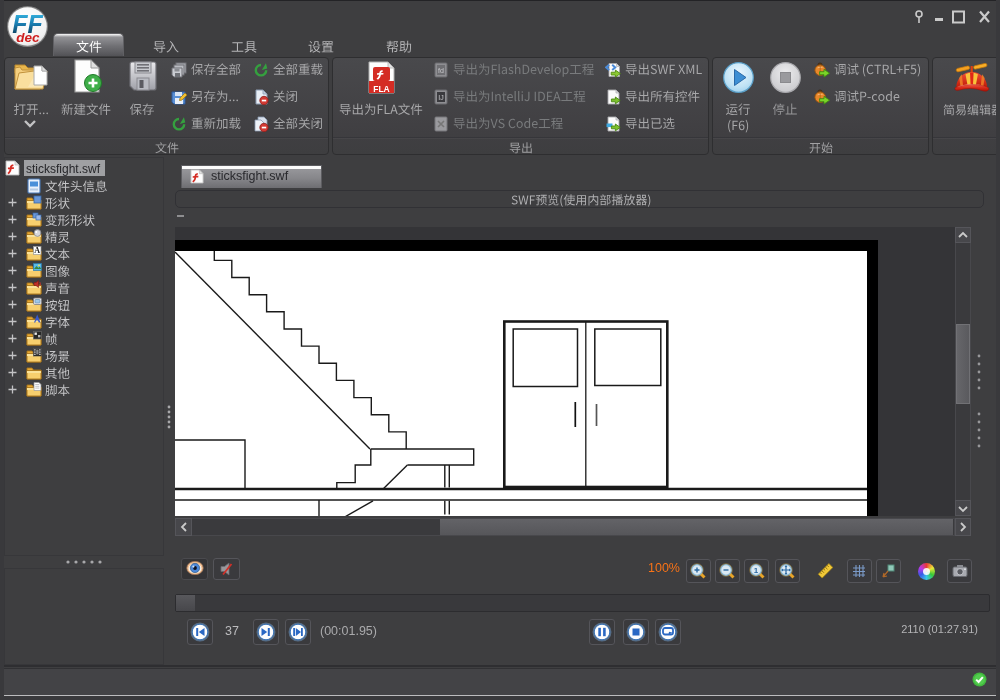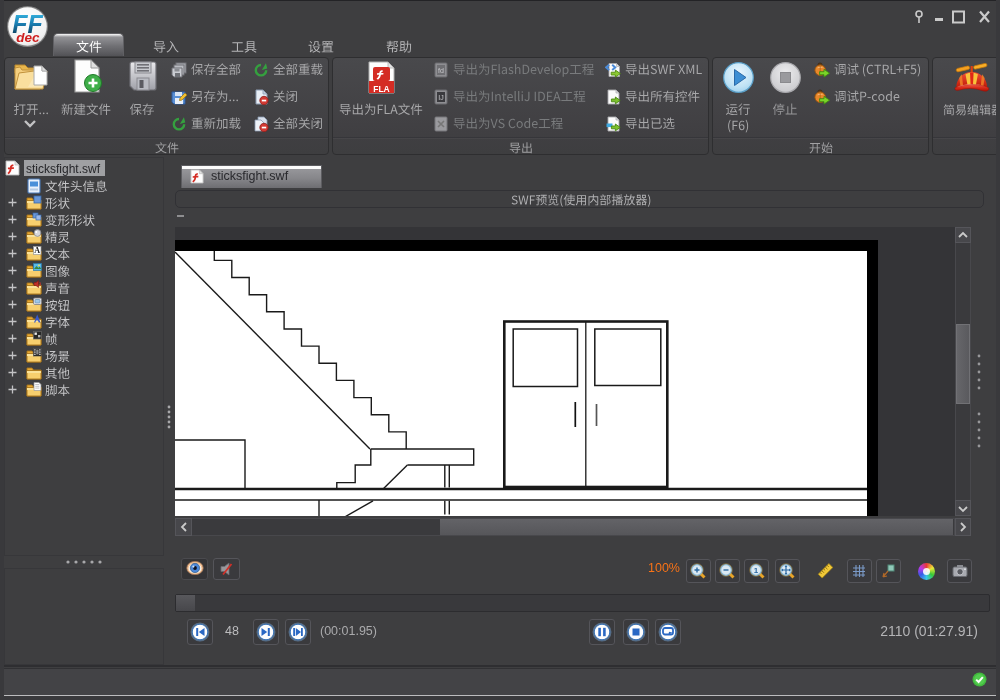--- a/index.html
+++ b/index.html
@@ -987,21 +987,21 @@
     </svg>
 <div class="abs" style="left:175px;top:594px;width:815px;height:18px;background:#39393c;border:1px solid #2c2c2f;border-radius:2px"></div>
 <div class="abs" style="left:176px;top:595px;width:19px;height:16px;background:linear-gradient(#58585c,#47474b)"></div>
 <div class="abs btn" style="left:187px;top:619px;width:26px;height:26px"></div>
     <svg class="abs" style="left:190px;top:622px" width="20" height="20" viewBox="0 0 20 20">
       <circle cx="10" cy="10" r="8.7" fill="none" stroke="#7aaade" stroke-width="1.6" opacity="0.45"></circle>
       <circle cx="10" cy="10" r="7.8" fill="#fdfdfd" stroke="#3a74b8" stroke-width="1"></circle>
       <rect x="6.2" y="6" width="2" height="8" fill="#2a68c4"></rect>
       <path d="M14.5,6 L8.8,10 14.5,14 z" fill="#2a68c4"></path>
     </svg>
-<div class="abs" style="left:225px;top:624px;font-size:12.5px;color:#bcbcbe">48</div>
+<div class="abs" style="left:225px;top:624px;font-size:12.5px;color:#bcbcbe">37</div>
 <div class="abs btn" style="left:253px;top:619px;width:26px;height:26px"></div>
     <svg class="abs" style="left:256px;top:622px" width="20" height="20" viewBox="0 0 20 20">
       <circle cx="10" cy="10" r="8.7" fill="none" stroke="#7aaade" stroke-width="1.6" opacity="0.45"></circle>
       <circle cx="10" cy="10" r="7.8" fill="#fdfdfd" stroke="#3a74b8" stroke-width="1"></circle>
       <path d="M5.5,6 L11.2,10 5.5,14 z" fill="#2a68c4"></path>
       <rect x="11.8" y="6" width="2" height="8" fill="#2a68c4"></rect>
     </svg>
 <div class="abs btn" style="left:285px;top:619px;width:26px;height:26px"></div>
     <svg class="abs" style="left:288px;top:622px" width="20" height="20" viewBox="0 0 20 20">
       <circle cx="10" cy="10" r="8.7" fill="none" stroke="#7aaade" stroke-width="1.6" opacity="0.45"></circle>
@@ -1024,21 +1024,21 @@
       <circle cx="10" cy="10" r="7.8" fill="#fdfdfd" stroke="#3a74b8" stroke-width="1"></circle>
       <rect x="6.5" y="6.5" width="7" height="7" fill="#2a68c4"></rect>
     </svg>
 <div class="abs btn" style="left:654.5px;top:619px;width:26px;height:26px"></div>
     <svg class="abs" style="left:657.5px;top:622px" width="20" height="20" viewBox="0 0 20 20">
       <circle cx="10" cy="10" r="8.7" fill="none" stroke="#7aaade" stroke-width="1.6" opacity="0.45"></circle>
       <circle cx="10" cy="10" r="7.8" fill="#fdfdfd" stroke="#3a74b8" stroke-width="1"></circle>
       <rect x="5" y="6" width="10" height="6.5" rx="2" fill="none" stroke="#2a68c4" stroke-width="1.8"></rect>
       <path d="M14,10 l-3.4,3.4 v-3.4 z" fill="#2a68c4" transform="rotate(12 12 12)"></path>
     </svg>
-<div class="abs" style="left:800px;top:623px;width:178px;text-align:right;font-size:14px;color:#b4b4b6">2110 (01:27.91)</div>
+<div class="abs" style="left:800px;top:623px;width:178px;text-align:right;font-size:11px;color:#b4b4b6">2110 (01:27.91)</div>
 <div class="abs" style="left:0;top:665px;width:1000px;height:2px;background:#2e2e31"></div>
 <div class="abs" style="left:3px;top:668px;width:994px;height:28px;background:#434346;border:1px solid #313134;border-bottom-color:#bcbcbe;border-right-color:#bcbcbe"></div>
 <svg class="abs" style="left:972px;top:672px" width="15" height="15" viewBox="0 0 15 15">
 <circle cx="7.5" cy="7.5" r="7" fill="#42b83e"></circle>
       <circle cx="7.5" cy="7.5" r="5.4" fill="#52cc4e"></circle>
 <path d="M4.2,7.6 L6.6,10 10.8,5.2" fill="none" stroke="#fff" stroke-width="2"></path>
 </svg>
 <div class="abs" style="left:0;top:0;width:1000px;height:700px;border:1px solid #232326;pointer-events:none"></div>
 <div class="abs" style="left:996px;top:0;width:4px;height:700px;background:#39393c"></div>
 <div class="abs" style="left:0;top:696px;width:1000px;height:4px;background:#39393c"></div>

